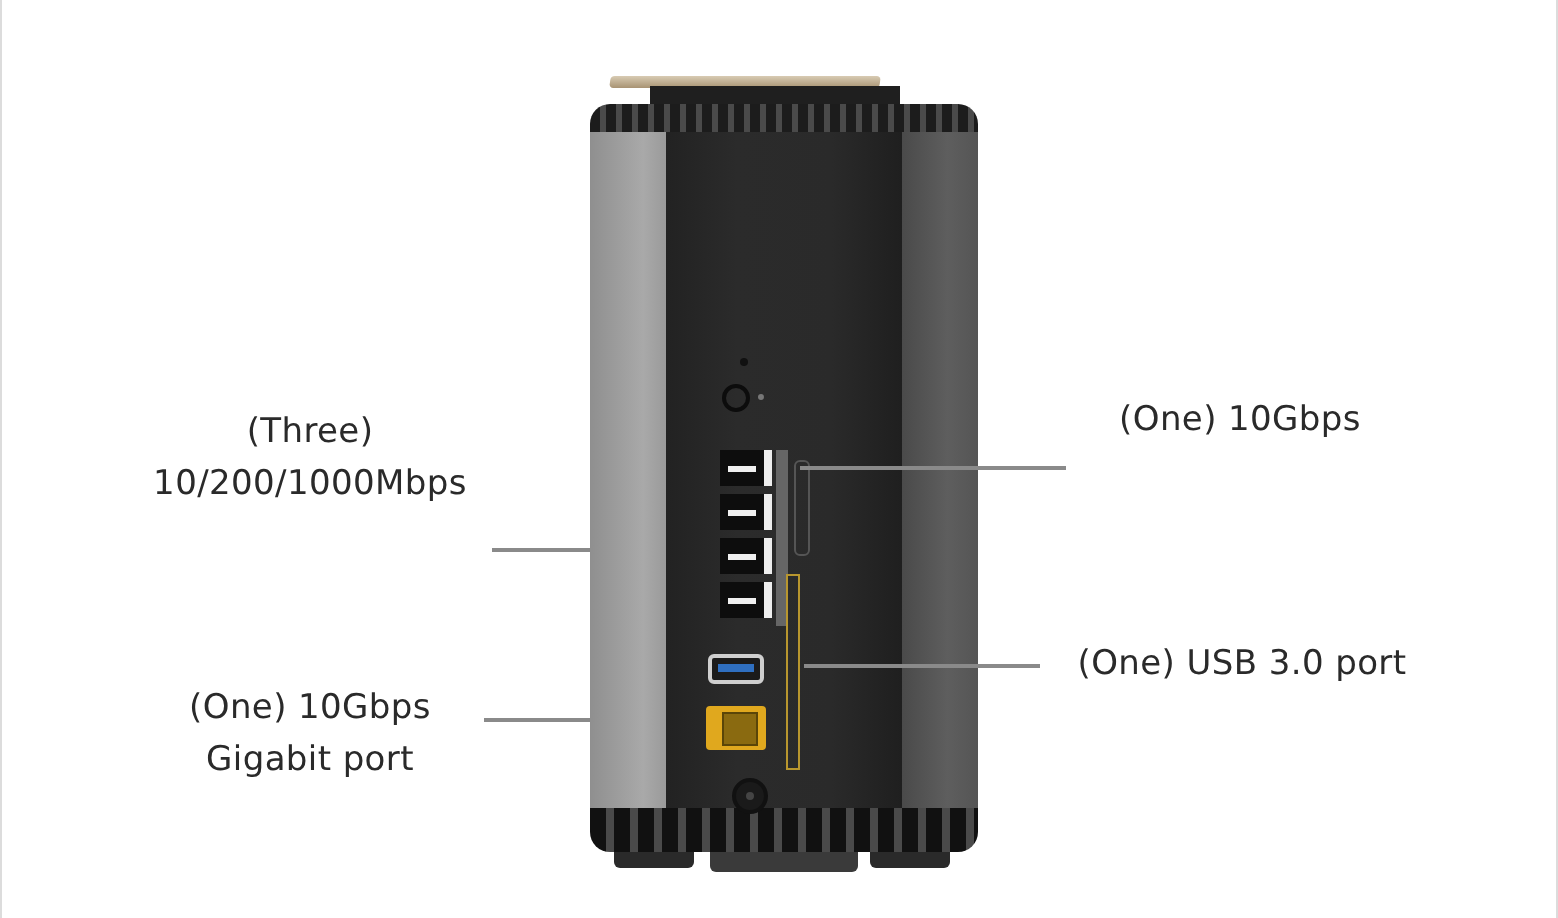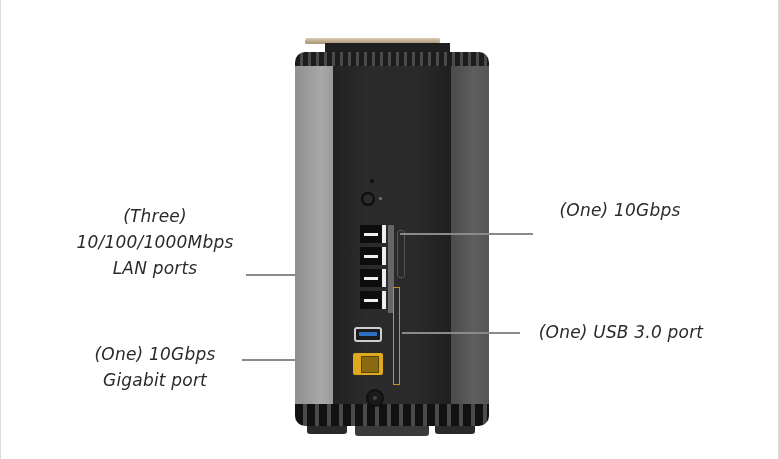--- a/index.html
+++ b/index.html
@@ -9,21 +9,21 @@
     font-family: "DejaVu Sans", sans-serif;
   }
   .frame {
     position: absolute; left: 0; top: 0; width: 777px; height: 459px;
     border-left: 1px solid #dcdcdc; border-right: 1px solid #dcdcdc;
   }
   .label {
     position: absolute; color: #2a2a2a; font-size: 17px; line-height: 26px;
     text-align: center; letter-spacing: 0.2px;
   }
-  .label div { white-space: nowrap; font-style: italic; }
+  .label div { white-space: nowrap; }
   .leader { position: absolute; height: 2px; background: #8a8a8a; }
 
   
   .device { position: absolute; left: 295px; top: 40px; width: 194px; height: 400px; }
   .top-plate {
     position: absolute; left: 10px; top: -2px; width: 135px; height: 6px;
     background: linear-gradient(#d8cbb3, #a89373); border-radius: 2px;
     transform: skewX(-8deg);
   }
   .top-cap {
@@ -79,22 +79,21 @@
     border: 2px solid #9a9a9a; border-right: none;
   }
 </style>
 </head>
 <body>
 
 <div class="frame"></div>
 
 <div class="label" style="left:40px; top:203px; width:230px;">
   <div>(Three)</div>
-  <div>10/100/1000Mbps</div>
-  <div>LAN ports</div>
+  <div>10/200/1000Mbps</div>
 </div>
 <div class="leader" style="left:246px; top:274px; width:95px;"></div>
 <div class="bracket"></div>
 
 <div class="label" style="left:40px; top:341px; width:230px;">
   <div>(One) 10Gbps</div>
   <div>Gigabit port</div>
 </div>
 <div class="leader" style="left:242px; top:359px; width:110px;"></div>
 

